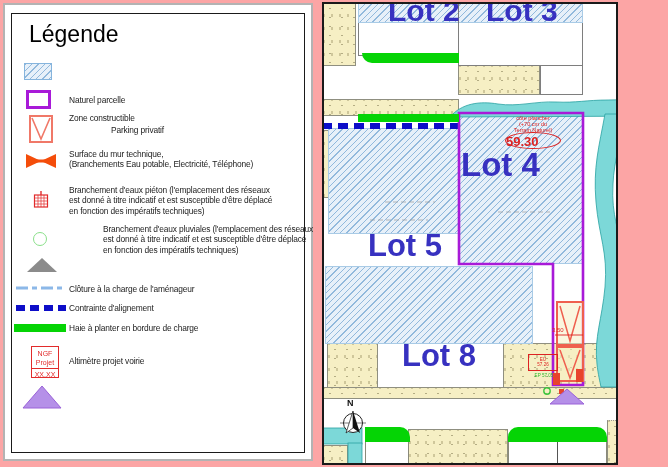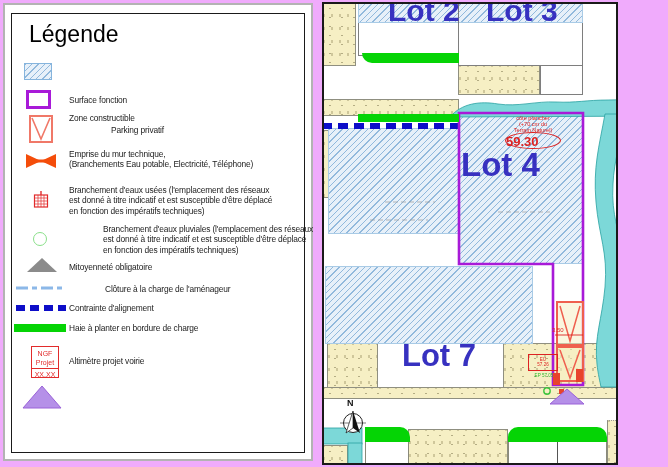--- a/index.html
+++ b/index.html
@@ -1,16 +1,16 @@
 <!DOCTYPE html>
 <html><head>
 <meta charset="utf-8">
 <style>
   html,body{margin:0;padding:0;background:#f0f1ee;}
-  #stage{position:relative;width:668px;height:467px;background:#f0abfc;overflow:hidden;
+  #stage{position:relative;width:668px;height:467px;background:#fca5a5;overflow:hidden;
          font-family:"Liberation Sans",sans-serif;text-decoration:underline;}
   
   #legend-panel{position:absolute;left:3px;top:3px;width:310px;height:458px;background:#fff;
                 border:2px solid #b3b3b3;box-sizing:border-box;}
   #legend-inner{position:absolute;left:6px;top:8px;width:292px;height:438px;border:1px solid #1a1a1a;}
   #legend-title{position:absolute;left:24px;top:16px;font-size:23px;color:#000;}
   .lg-label{position:absolute;left:64px;width:238px;font-size:8.4px;line-height:10.3px;
             letter-spacing:-0.15px;color:#1c1c1c;white-space:pre-line;}
   .lg-icon{position:absolute;box-sizing:border-box;}
   
@@ -37,68 +37,67 @@
 <div id="stage">
 
   <div id="legend-panel">
     <div id="legend-inner"></div>
     <div id="legend-title">Légende</div>
 
     <div class="lg-icon hatch" style="left:19px;top:58px;width:28px;height:17px;border:1px solid #85b4dd;"></div>
     <div class="lg-label" style="top:61px;margin-top:47px;">Zone constructible</div>
 
     <div class="lg-icon" style="left:21px;top:85px;width:25px;height:19px;border:3px solid #a81ad8;"></div>
-    <div class="lg-label" style="top:90px;">Surface fonction</div>
+    <div class="lg-label" style="top:90px;">Naturel parcelle</div>
 
     <div class="lg-icon" style="left:24px;top:110px;width:24px;height:28px;border:2px solid #f07868;">
       <svg width="20" height="24" viewBox="0 0 20 24">
         <path d="M1,1 L10,22 L19,1" fill="none" stroke="#f07868" stroke-width="1.6"></path>
       </svg>
     </div>
     <div class="lg-label" style="top:120px;padding-left:42px;">Parking privatif</div>
 
     <div class="lg-icon" style="left:20px;top:148px;width:32px;height:16px;">
       <svg width="32" height="16" viewBox="0 0 32 16">
         <polygon points="1,1 1,15 16,8" fill="#f44d0a"></polygon>
         <polygon points="31,1 31,15 16,8" fill="#f44d0a"></polygon>
         <rect x="1" y="6.5" width="30" height="3" fill="#f44d0a"></rect>
       </svg>
     </div>
-    <div class="lg-label" style="top:144px;">Emprise du mur technique,
+    <div class="lg-label" style="top:144px;">Surface du mur technique,
 (Branchements Eau potable, Electricité, Téléphone)</div>
 
     <div class="lg-icon" style="left:28px;top:186px;width:16px;height:17px;">
       <svg width="16" height="17" viewBox="0 0 16 17">
         <line x1="8" y1="0" x2="8" y2="4" stroke="#e22b2b" stroke-width="1.4"></line>
         <rect x="1.5" y="4" width="13" height="12" fill="none" stroke="#e22b2b" stroke-width="1.2"></rect>
         <path d="M1.5,7 h13 M1.5,10 h13 M1.5,13 h13 M5,4 v12 M8,4 v12 M11,4 v12" stroke="#e22b2b" stroke-width="0.7"></path>
       </svg>
     </div>
-    <div class="lg-label" style="top:180px;">Branchement d'eaux usées (l'emplacement des réseaux
+    <div class="lg-label" style="top:180px;">Branchement d'eaux piéton (l'emplacement des réseaux
 est donné à titre indicatif et est susceptible d'être déplacé
 en fonction des impératifs techniques)</div>
 
     <div class="lg-icon" style="left:28px;top:227px;width:14px;height:14px;border:1.6px solid #8ae08a;border-radius:50%;"></div>
     <div class="lg-label" style="top:219px;margin-left:34px;">Branchement d'eaux pluviales (l'emplacement des réseaux
 est donné à titre indicatif et est susceptible d'être déplacé
 en fonction des impératifs techniques)</div>
 
     <div class="lg-icon" style="left:21px;top:252px;width:32px;height:16px;">
       <svg width="32" height="16" viewBox="0 0 32 16">
         <polygon points="16,1 31,15 1,15" fill="#8b8b8b"></polygon>
       </svg>
     </div>
-    <div class="lg-label" style="top:257px;">Mitoyenneté obligatoire</div>
 
     <div class="lg-icon" style="left:11px;top:280px;width:50px;height:6px;">
       <svg width="50" height="6" viewBox="0 0 50 6">
         <line x1="0" y1="3" x2="50" y2="3" stroke="#8cb8e8" stroke-width="3.2" stroke-dasharray="12 4 5 4"></line>
       </svg>
     </div>
-    <div class="lg-label" style="top:279px;margin-left:36px;">Clôture à la charge de l'aménageur</div>
+    <div class="lg-label" style="top:279px;">Clôture à la charge de l'aménageur</div>
 
     <div class="lg-icon" style="left:11px;top:299px;width:50px;height:8px;">
       <svg width="50" height="8" viewBox="0 0 50 8">
         <line x1="0" y1="4" x2="50" y2="4" stroke="#0d0dc8" stroke-width="6" stroke-dasharray="9 5"></line>
       </svg>
     </div>
     <div class="lg-label" style="top:298px;">Contrainte d'alignement</div>
 
     <div class="lg-icon" style="left:9px;top:319px;width:52px;height:8px;background:#05d405;"></div>
     <div class="lg-label" style="top:318px;">Haie à planter en bordure de charge</div>
@@ -190,21 +189,22 @@
     </svg>
 
     <div class="abs" style="left:40px;top:51px;width:97px;height:10px;background:#05d405;border-radius:0 0 0 10px;"></div>
     <div class="abs" style="left:36px;top:112px;width:101px;height:8px;background:#05d405;"></div>
     <div class="abs" style="left:43px;top:425px;width:45px;height:15px;background:#05d405;border-radius:0 10px 0 0;"></div>
     <div class="abs" style="left:186px;top:425px;width:99px;height:15px;background:#05d405;border-radius:10px 10px 0 0;"></div>
 
     <div class="lot-label" style="left:66px;top:-8px;font-size:30px;">Lot 2</div>
     <div class="lot-label" style="left:164px;top:-8px;font-size:30px;">Lot 3</div>
     <div class="lot-label" style="left:139px;top:144px;font-size:33px;">Lot 4</div>
-    <div class="lot-label" style="left:80px;top:336px;font-size:31px;">Lot 7</div>
+    <div class="lot-label" style="left:46px;top:226px;font-size:31px;">Lot 5</div>
+    <div class="lot-label" style="left:80px;top:336px;font-size:31px;">Lot 8</div>
 
     <div class="tiny-red" style="left:168px;top:113px;width:86px;font-size:5.6px;line-height:6.2px;">côte plancher
 (+70 cm du
 Terrain Naturel)</div>
     <div class="abs" style="left:183px;top:130px;width:56px;height:17px;border:1.4px solid #dd2222;border-radius:50%;
          color:#dd2222;font-size:13px;font-weight:bold;text-align:left;line-height:17px;">59.30</div>
 
     <div class="tiny-red" style="left:230px;top:325px;width:22px;font-size:6px;text-align:left;">3.50</div>
 
     <div class="abs" style="left:206px;top:352px;width:30px;height:17px;border:1px solid #dd2222;color:#dd2222;

